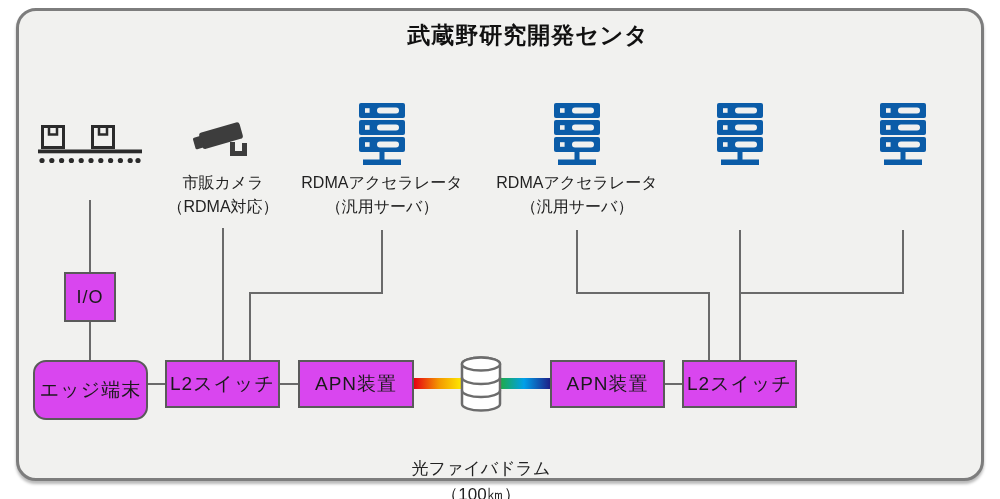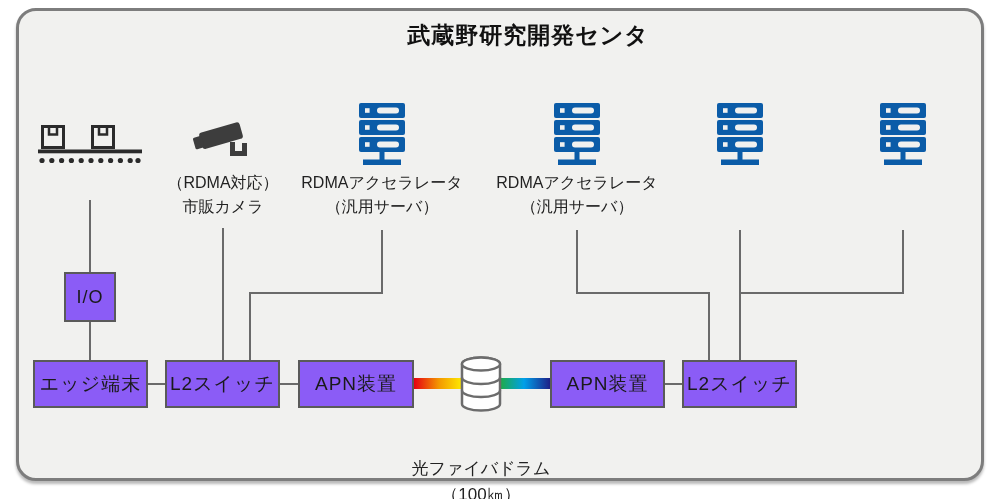--- a/index.html
+++ b/index.html
@@ -6,21 +6,21 @@
   body{background:#fff;font-family:"Liberation Sans",sans-serif;}
   .page{position:relative;width:1000px;height:499px;background:#ffffff;overflow:hidden;}
   .frame{position:absolute;left:16px;top:8px;width:968px;height:473px;box-sizing:border-box;
          background:#f1f1ef;border:3px solid #7d7d7d;border-radius:20px;
          box-shadow:0 3px 3px rgba(0,0,0,.28);}
   .title{position:absolute;left:16px;top:20px;width:968px;text-align:center;
          font-size:23px;font-weight:bold;color:#111;letter-spacing:1px;margin-left:28px;}
   .abs{position:absolute;}
   .node-label{position:absolute;text-align:center;font-size:16px;color:#222;line-height:24px;}
   .line{position:absolute;background:#6a6a6a;}
-  .dev-box{position:absolute;box-sizing:border-box;background:#8b5cf6;border:2px solid #5a5a5a;
+  .dev-box{position:absolute;box-sizing:border-box;background:#d946ef;border:2px solid #5a5a5a;
            display:flex;align-items:center;justify-content:center;
            font-size:19px;color:#1a1a1a;letter-spacing:1px;}
   .rainbow{position:absolute;height:11px;top:378px;}
   .rb-left{background:linear-gradient(to right,#e60012,#f39800,#fff100);}
   .rb-right{background:linear-gradient(to right,#22ac38,#00a0e9,#1d2088);}
   .fiber-label{position:absolute;text-align:center;font-size:17px;color:#222;line-height:26px;}
   .dp-wrap{position:relative;display:inline-block;font-weight:bold;font-size:21px;
            color:#0e7c72;letter-spacing:-0.5px;padding-left:6px;}
   .dp-bar{position:absolute;left:-12px;bottom:2px;width:28px;height:3px;background:#0e7c72;border-radius:2px;}
   .dp-mark{font-size:9px;color:#b23b2e;vertical-align:super;font-weight:bold;}
@@ -136,22 +136,22 @@
       <rect x="7" y="22.2" width="4.6" height="4.6"></rect>
       <rect x="7" y="39.2" width="4.6" height="4.6"></rect>
       <rect x="19" y="4.5" width="22" height="6" rx="3"></rect>
       <rect x="19" y="21.5" width="22" height="6" rx="3"></rect>
       <rect x="19" y="38.5" width="22" height="6" rx="3"></rect>
     </g>
   </svg>
 
 
   <div class="node-label" style="left:143px;top:171px;width:160px;">
+    <div>市販カメラ</div>
     <div>（RDMA対応）</div>
-    <div>市販カメラ</div>
   </div>
 
   <div class="node-label" style="left:287px;top:171px;width:190px;">
     <div>RDMAアクセラレータ</div>
     <div>（汎用サーバ）</div>
   </div>
 
   <div class="node-label" style="left:482px;top:171px;width:190px;">
     <div>RDMAアクセラレータ</div>
     <div>（汎用サーバ）</div>
@@ -184,19 +184,19 @@
     <path d="M3 22.5 a19 6.5 0 0 0 38 0" fill="none" stroke="#6c6c6c" stroke-width="2.5"></path>
     <path d="M3 35.5 a19 6.5 0 0 0 38 0" fill="none" stroke="#6c6c6c" stroke-width="2.5"></path>
   </svg>
 
   <div class="fiber-label" style="left:391px;top:415px;width:180px;margin-top:41px;">
     <div>光ファイバドラム</div>
     <div>（100㎞）</div>
   </div>
 
   <div class="dev-box" style="left:64px;top:272px;width:52px;height:50px;font-size:18px;">I/O</div>
-  <div class="dev-box" style="left:33px;top:360px;width:115px;height:48px;">エッジ端末</div>
+  <div class="dev-box" style="left:33px;top:360px;width:115px;height:60px;border-radius:13px;">エッジ端末</div>
   <div class="dev-box" style="left:165px;top:360px;width:115px;height:48px;">L2スイッチ</div>
   <div class="dev-box" style="left:298px;top:360px;width:116px;height:48px;">APN装置</div>
   <div class="dev-box" style="left:550px;top:360px;width:115px;height:48px;">APN装置</div>
   <div class="dev-box" style="left:682px;top:360px;width:115px;height:48px;">L2スイッチ</div>
 
 </div>
 
 </body></html>

